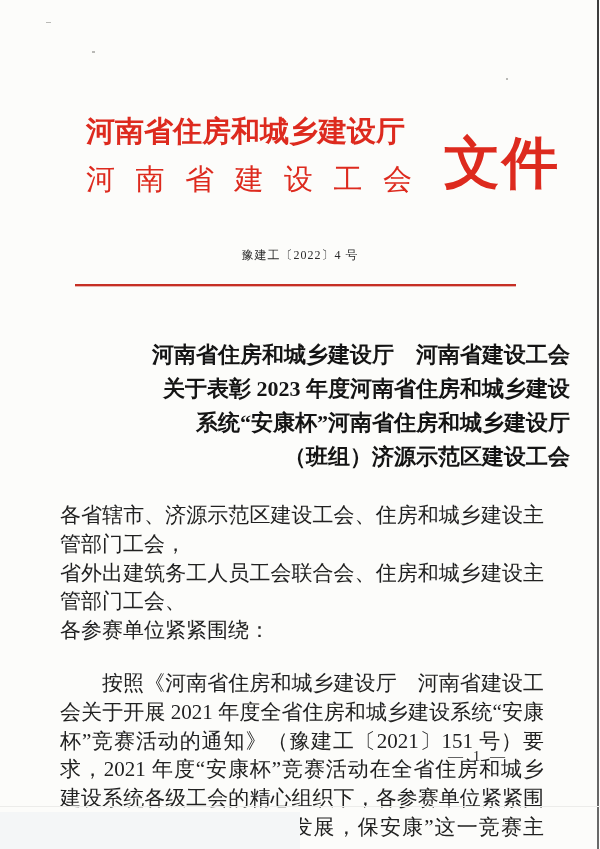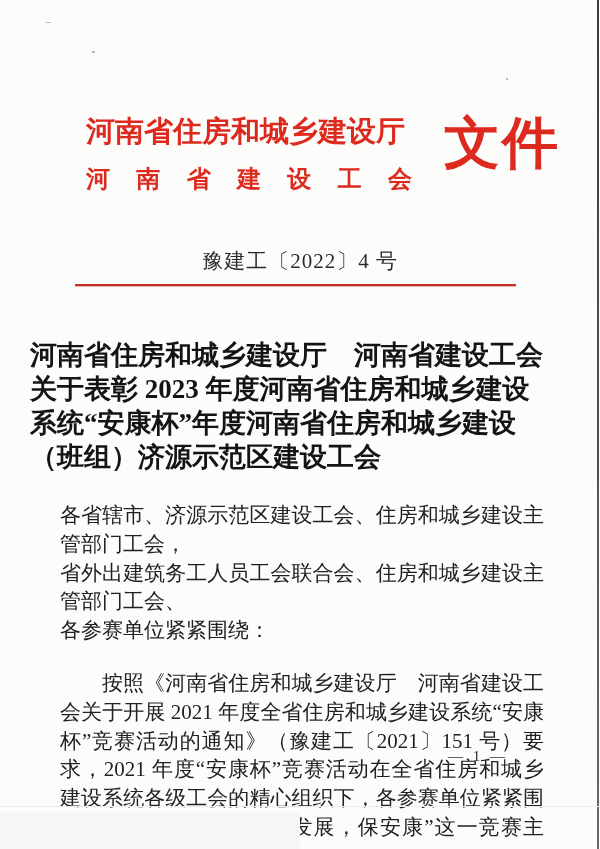--- a/index.html
+++ b/index.html
@@ -35,68 +35,68 @@
   .speck { position: absolute; background: #b9b9b6; }
   .speck1 { left: 46px; top: 22px; width: 5px; height: 1px; }
   .speck2 { left: 92px; top: 51px; width: 3px; height: 2px; }
   .speck3 { left: 506px; top: 78px; width: 2px; height: 2px; }
 
   
   .header {
     position: absolute;
     left: 86px; top: 106px;
     display: flex;
-    align-items: flex-start;
+    align-items: flex-end;
   }
   .agency { width: 326px; }
   .agency-l1 {
     font-size: 29px;
     font-weight: bold;
     line-height: 51px;
     white-space: nowrap;
   }
   .agency-l2 {
-    font-size: 24px;
-    font-weight: bold;
+    font-size: 29px;
+    font-weight: normal;
     line-height: 45px;
     text-align: justify;
     text-align-last: justify;
   }
   .doc-type {
     margin-left: 32px;
     font-size: 56px;
     font-weight: bold;
     letter-spacing: 2px;
     white-space: nowrap;
   }
   .red { color: #dd2a1e; }
 
   .doc-number {
     position: absolute;
     left: 0; top: 247px;
     width: 100%;
     text-align: center;
-    font-size: 21px;
+    font-size: 12px;
     letter-spacing: 1px;
     color: #2b2b2b;
   }
   .red-rule {
     position: absolute;
     left: 75px; top: 284px;
     width: 441px; height: 2px;
     background: #c62f24;
     box-shadow: 0 1px 0 rgba(198,47,36,0.35);
   }
 
   .title {
     position: absolute;
     left: 30px; top: 338px;
     width: 540px;
-    text-align: left;
-    font-size: 27px;
+    text-align: right;
+    font-size: 22px;
     font-weight: bold;
     line-height: 34px;
     color: #141414;
   }
 
   .body-text {
     position: absolute;
     left: 60px; top: 501px;
     width: 484px;
     font-size: 21px;
@@ -130,21 +130,21 @@
     <div class="doc-type red">文件</div>
   </div>
 
   <div class="doc-number">豫建工〔2022〕4 号</div>
 
   <div class="red-rule"></div>
 
   <div class="title">
     <div>河南省住房和城乡建设厅　河南省建设工会</div>
     <div>关于表彰 2023 年度河南省住房和城乡建设</div>
-    <div>系统“安康杯”年度河南省住房和城乡建设</div>
+    <div>系统“安康杯”河南省住房和城乡建设厅</div>
     <div>（班组）济源示范区建设工会</div>
   </div>
 
   <div class="body-text">
     <div>各省辖市、济源示范区建设工会、住房和城乡建设主管部门工会，</div>
     <div>省外出建筑务工人员工会联合会、住房和城乡建设主管部门工会、</div>
     <div>各参赛单位紧紧围绕：</div>
     <p class="para">按照《河南省住房和城乡建设厅　河南省建设工会关于开展 2021 年度全省住房和城乡建设系统“安康杯”竞赛活动的通知》（豫建工〔2021〕151 号）要求，2021 年度“安康杯”竞赛活动在全省住房和城乡建设系统各级工会的精心组织下，各参赛单位紧紧围绕“强意识，查隐患，促发展，保安康”这一竞赛主题，开展了大</p>
   </div>
 

